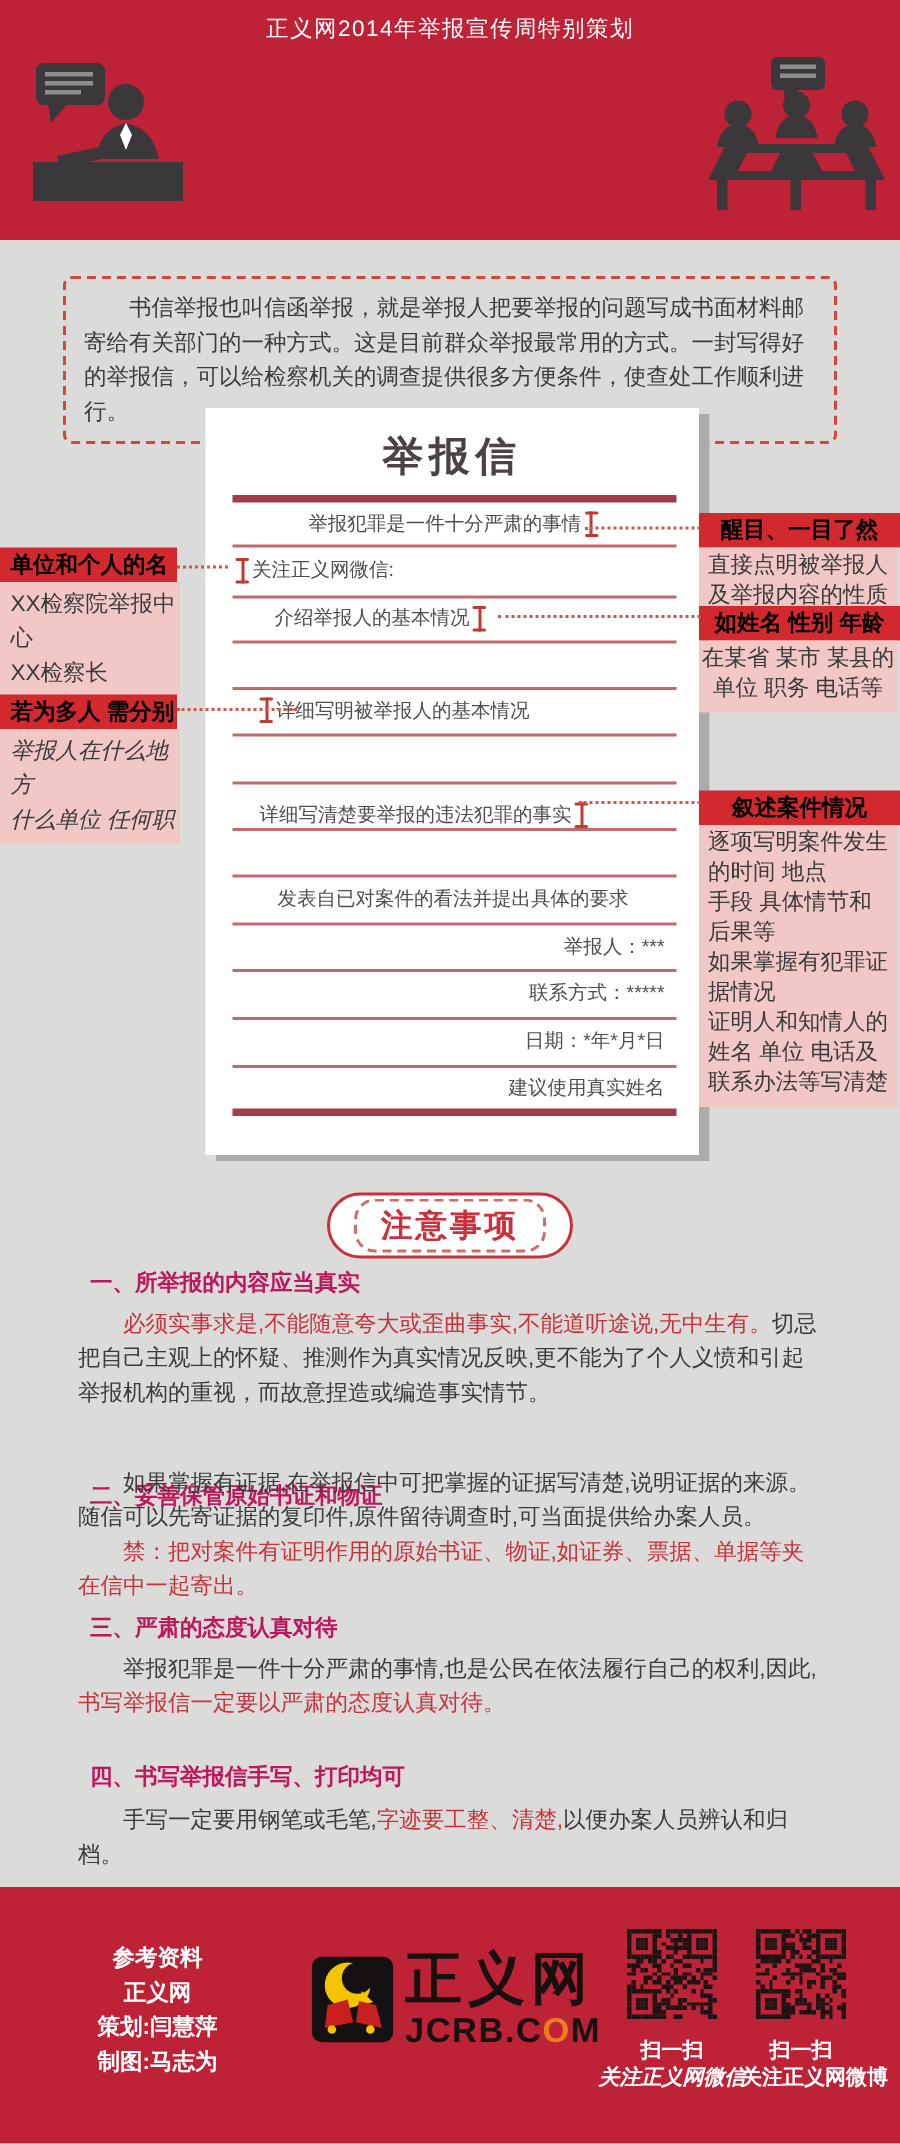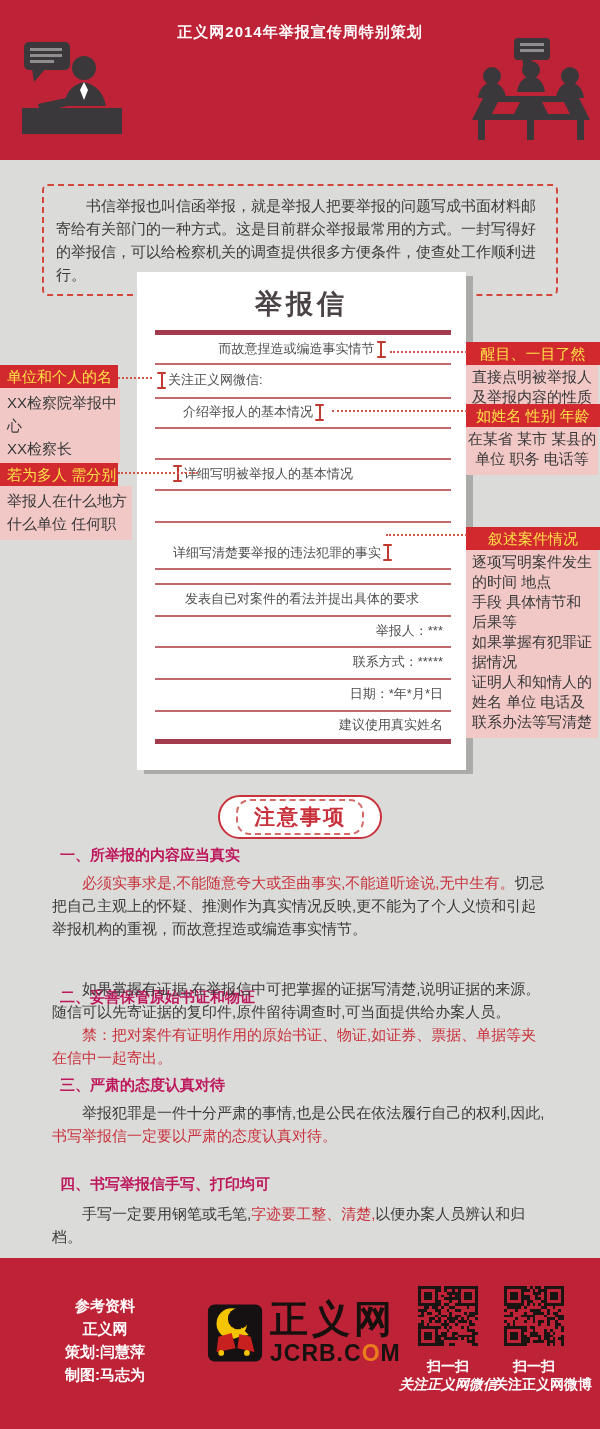--- a/index.html
+++ b/index.html
@@ -2,21 +2,21 @@
 <html><head>
 <meta charset="utf-8">
 <style>
   html,body{margin:0;padding:0;}
   body{font-family:"Liberation Sans","DejaVu Sans",sans-serif;}
   .stage{position:relative;width:600px;height:1429px;background:#DBDBD9;overflow:hidden;}
 
   
   .hdr{position:absolute;left:0;top:0;width:600px;height:160px;background:#BE2236;}
   .tagline{position:absolute;left:0;top:10px;width:600px;text-align:center;color:#fff;
-           font-size:15px;font-weight:bold;letter-spacing:1px;margin-top:13px;}
+           font-size:15px;font-weight:normal;letter-spacing:1px;}
   .env{position:absolute;left:142px;top:37px;width:316px;height:108px;background:#fff;
        border:7px solid #191315;box-sizing:border-box;}
   .env svg{position:absolute;left:0;top:0;width:100%;height:100%;}
   .env-title{position:absolute;left:0;top:0;width:100%;height:100%;display:flex;align-items:center;
              justify-content:center;font-size:34px;font-weight:900;color:#241D1F;white-space:nowrap;
              letter-spacing:1px;}
   .hicon{position:absolute;}
   .hicon-left{left:18px;top:38px;width:112px;height:104px;}
   .hicon-right{left:468px;top:36px;width:126px;height:108px;}
 
@@ -32,45 +32,45 @@
   .ltitle{position:absolute;left:0;top:14px;width:100%;text-align:center;
           font-size:27px;font-weight:900;color:#4A4246;letter-spacing:4px;}
   .rule-thick{position:absolute;left:18px;right:15px;height:5px;background:#A23C4C;}
   .rt-top{top:58px;} .rt-bot{top:467px;}
   .lrow{position:absolute;left:18px;right:15px;border-bottom:2px solid #C16A6E;
         display:flex;align-items:center;font-size:13px;color:#4E4E50;}
   .lrow.ctr{justify-content:center;}
   .lrow.rgt{justify-content:flex-end;padding-right:8px;}
   .r0{top:63px;height:28px;} .r1{top:91px;height:34px;} .r2{top:125px;height:30px;padding-left:28px;}
   .r3{top:155px;height:31px;} .r4{top:186px;height:31px;padding-left:16px;}
-  .r5{top:217px;height:32px;} .r6{top:265px;height:31px;padding-left:18px;}
+  .r5{top:217px;height:32px;} .r6{top:249px;height:31px;padding-left:18px;align-items:flex-end;}
   .r7{top:280px;height:31px;} .r8{top:311px;height:32px;padding-left:30px;}
   .r9{top:343px;height:31px;} .r10{top:374px;height:32px;}
   .r11{top:406px;height:32px;} .r12{top:438px;height:29px;border-bottom:none;}
   .ibeam{display:inline-block;width:9px;height:17px;margin:0 2px;flex:0 0 auto;
          background:linear-gradient(#C03A30,#C03A30) center/2px 100% no-repeat;position:relative;}
   .ibeam::before,.ibeam::after{content:"";position:absolute;left:0;right:0;height:2px;
          background:#C03A30;border-radius:2px;}
   .ibeam::before{top:0;} .ibeam::after{bottom:0;}
 
   
   .dot{position:absolute;border-top:2px dotted #D2554B;z-index:3;}
   .c1{top:351px;left:390px;width:77px;} .c2{top:377px;left:118px;width:34px;}
   .c3{top:410px;left:332px;width:135px;} .c4{top:472px;left:118px;width:80px;}
   .c5{top:534px;left:386px;width:81px;}
 
   
-  .ann-h{position:absolute;background:#D2292E;color:#fde047;font-size:15px;font-weight:normal;
+  .ann-h{position:absolute;background:#D2292E;color:#000000;font-size:15px;font-weight:bold;
          line-height:23px;z-index:2;}
   .ann-b{position:absolute;background:#F2C8C7;color:#3A3A3A;font-size:15px;line-height:23px;
          white-space:pre-line;z-index:2;}
   .lh1{left:0;top:365px;width:118px;padding-left:7px;box-sizing:border-box;}
   .lb1{left:0;top:388px;width:120px;padding:3px 0 5px 7px;box-sizing:border-box;}
   .lh2{left:0;top:463px;width:118px;padding-left:7px;box-sizing:border-box;}
-  .lb2{left:0;top:486px;width:132px;padding:3px 0 5px 7px;box-sizing:border-box;}
+  .lb2{left:0;top:486px;width:120px;padding:3px 0 5px 7px;box-sizing:border-box;font-style:italic;}
   .rh{right:0;width:134px;text-align:center;}
   .rb{right:2px;width:132px;text-align:center;line-height:20px;padding:2px 0 6px 0;}
   .rh1{top:342px;} .rb1{top:365px;text-align:center;}
   .rh2{top:404px;} .rb2{top:427px;}
   .rh3{top:527px;} .rb3{top:550px;text-align:left;padding-left:6px;box-sizing:border-box;}
 
   
   .badge{position:absolute;left:218px;top:795px;width:164px;height:44px;background:#fff;
          border:2px solid #C9323C;border-radius:22px;box-sizing:border-box;
          display:flex;align-items:center;justify-content:center;}
@@ -159,21 +159,21 @@
 
   <div class="intro">
     <p>书信举报也叫信函举报，就是举报人把要举报的问题写成书面材料邮寄给有关部门的一种方式。这是目前群众举报最常用的方式。一封写得好的举报信，可以给检察机关的调查提供很多方便条件，使查处工作顺利进行。</p>
   </div>
 
   <div class="paper">
     <div class="ltitle">举报信</div>
     <div class="rule-thick rt-top"></div>
 
     <div class="lrow r0 ctr">
-      <span>而故意捏造或编造事实情节</span>
+      <span>举报犯罪是一件十分严肃的事情</span>
         <span class="ibeam"></span>
     </div>
     <div class="lrow r1">
       <span class="ibeam"></span>
         <span>关注正义网微信:</span>
     </div>
     <div class="lrow r2">
       <span>介绍举报人的基本情况</span>
         <span class="ibeam"></span>
     </div>

